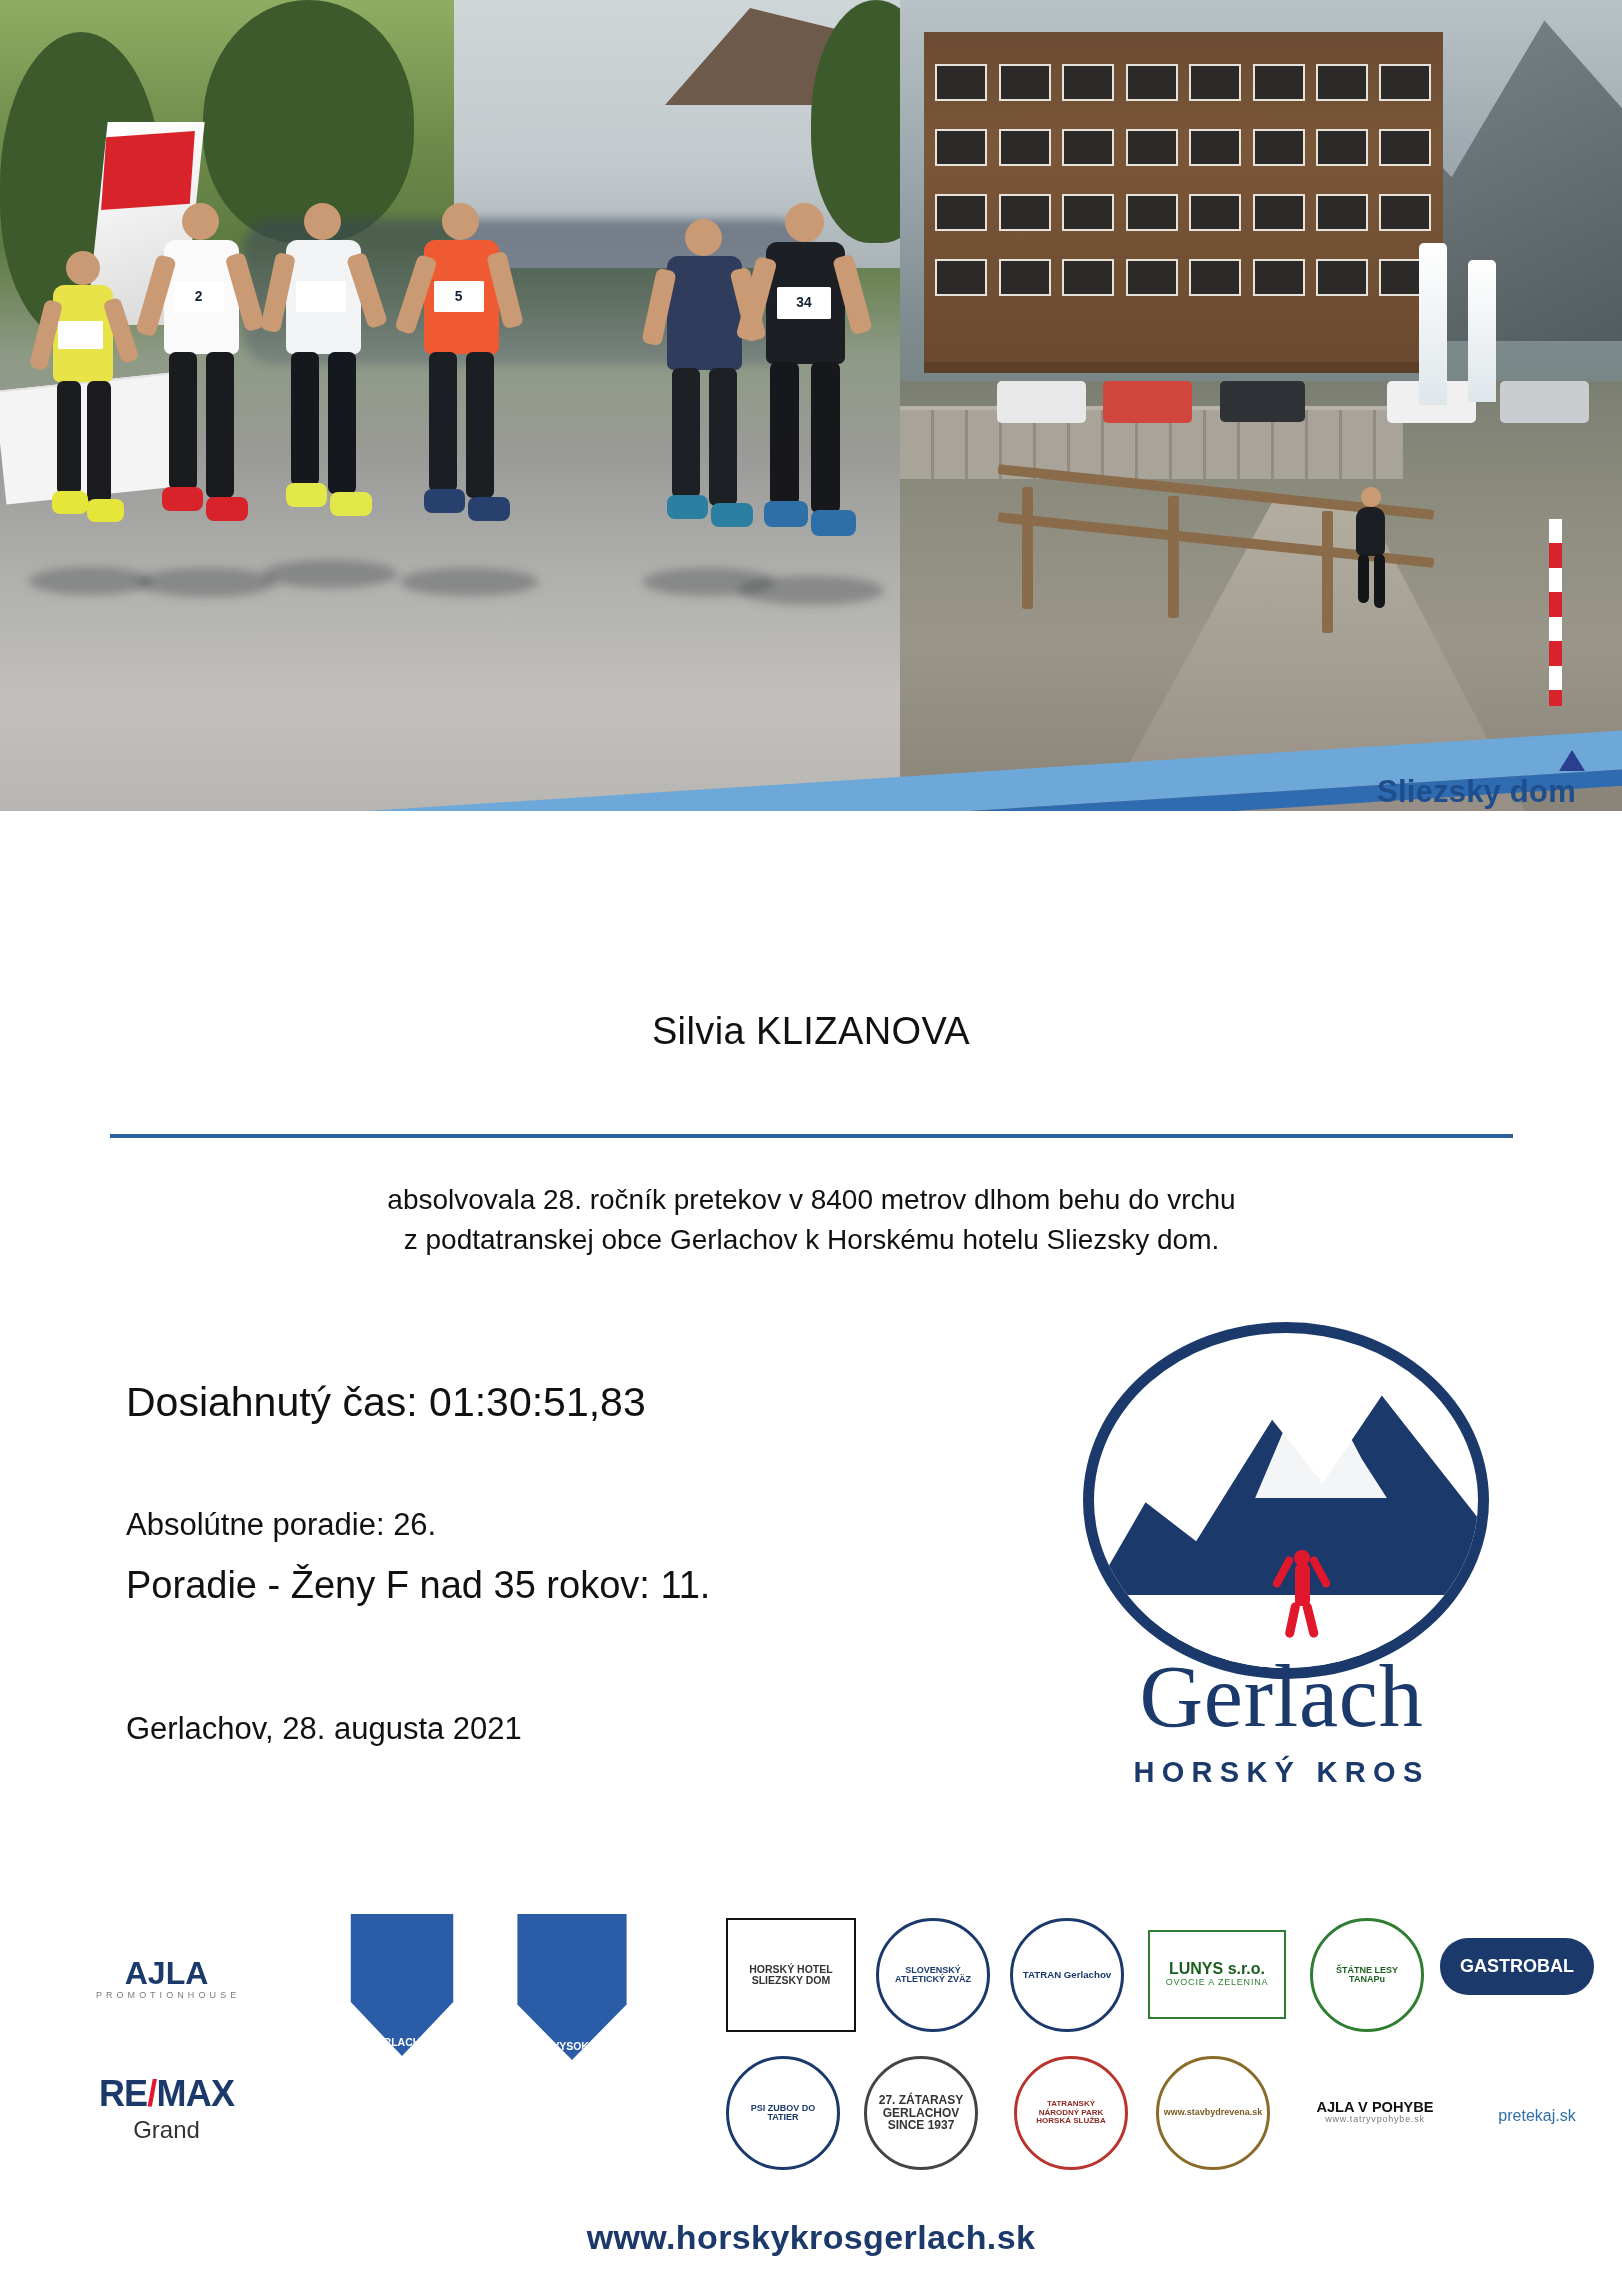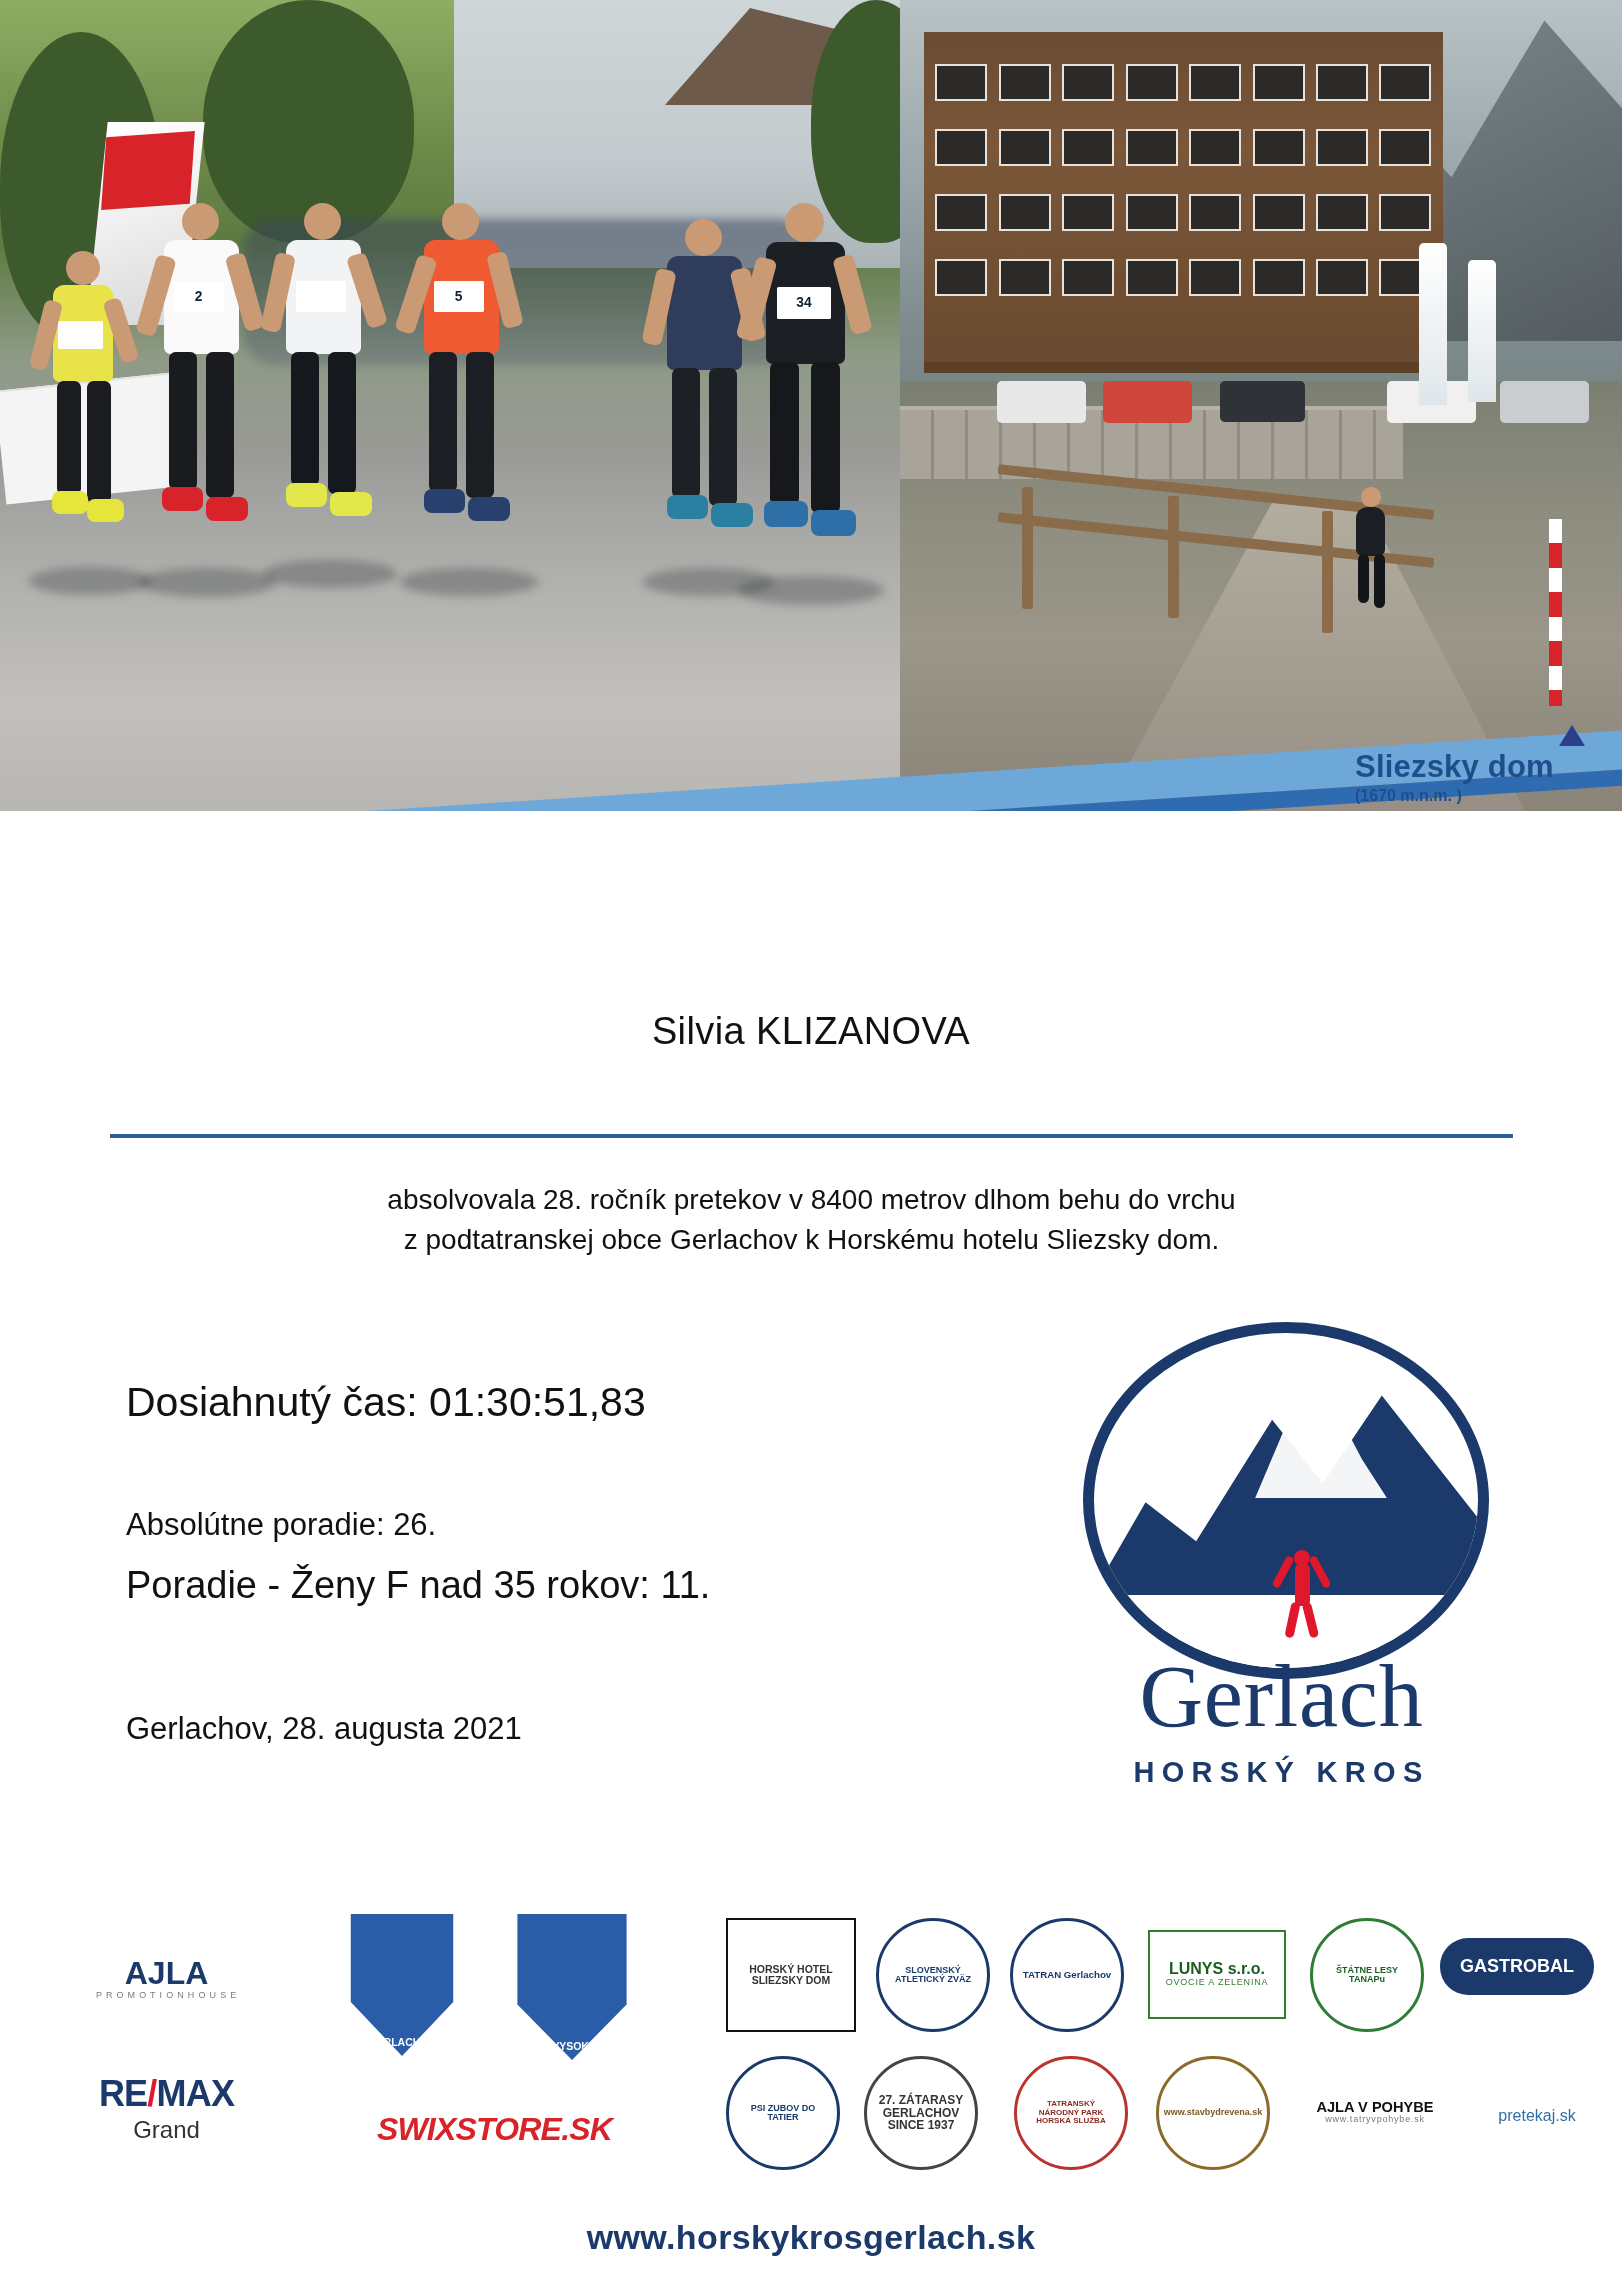--- a/index.html
+++ b/index.html
@@ -443,21 +443,21 @@
     </div>
 
     <div style="position:absolute;left:649px;top:519px;width:13px;height:187px;background:repeating-linear-gradient(180deg,#ffffff 0 24px,#d8232a 24px 49px);"></div>
   </div>
 
   <svg class="ribbon" viewBox="0 0 2000 240" preserveAspectRatio="none">
     <polygon points="0,168 2000,40 2000,88 0,215" fill="#6ea8d8"></polygon>
     <polygon points="0,215 2000,88 2000,108 0,238" fill="#2e6bb0"></polygon>
   </svg>
 
-  <div class="label-block" style="left:1355px;top:725px;text-align:left;width:243px;">
+  <div class="label-block" style="left:1355px;top:750px;text-align:center;width:243px;">
     <div class="tri" style="margin-left:auto;margin-right:13px;"></div>
     <div class="label-title" style="font-size:31px;margin-top:3.2px;">Sliezsky dom</div>
     <div class="label-alt" style="font-size:16px;margin-top:1.6px;">(1670 m.n.m. )</div>
   </div>
 </div>
 
 <div class="name">Silvia KLIZANOVA</div>
 <div class="rule"></div>
 
 <div class="desc">
@@ -501,23 +501,20 @@
   </div>
 
   <div class="sp shield" style="left:341px;top:4px;width:122px;height:142px;">
     <span>GERLACHOV</span>
   </div>
 
   <div class="sp shield" style="left:507px;top:4px;width:130px;height:146px;">
     <span>MESTO VYSOKÉ TATRY</span>
   </div>
 
-  <div class="sp sp-box" style="left:316px;top:187px;width:357px;height:65px;background:#fff;">
-    <span class="swix" style="position:relative;">SWIXSTORE.SK</span>
-  </div>
 
   <div class="sp sp-box" style="left:726px;top:8px;width:130px;height:114px;border:2.4px solid #111;flex-direction:column;font-size:10.5px;font-weight:bold;">
     <span>HORSKÝ HOTEL SLIEZSKY DOM</span>
   </div>
 
   <div class="sp sp-round" style="left:876px;top:8px;width:114px;height:114px;font-size:9px;padding:9.7px;">
     <span>SLOVENSKÝ ATLETICKÝ ZVÄZ</span>
   </div>
 
   <div class="sp sp-round" style="left:1010px;top:8px;width:114px;height:114px;font-size:9.7px;padding:9.7px;">

